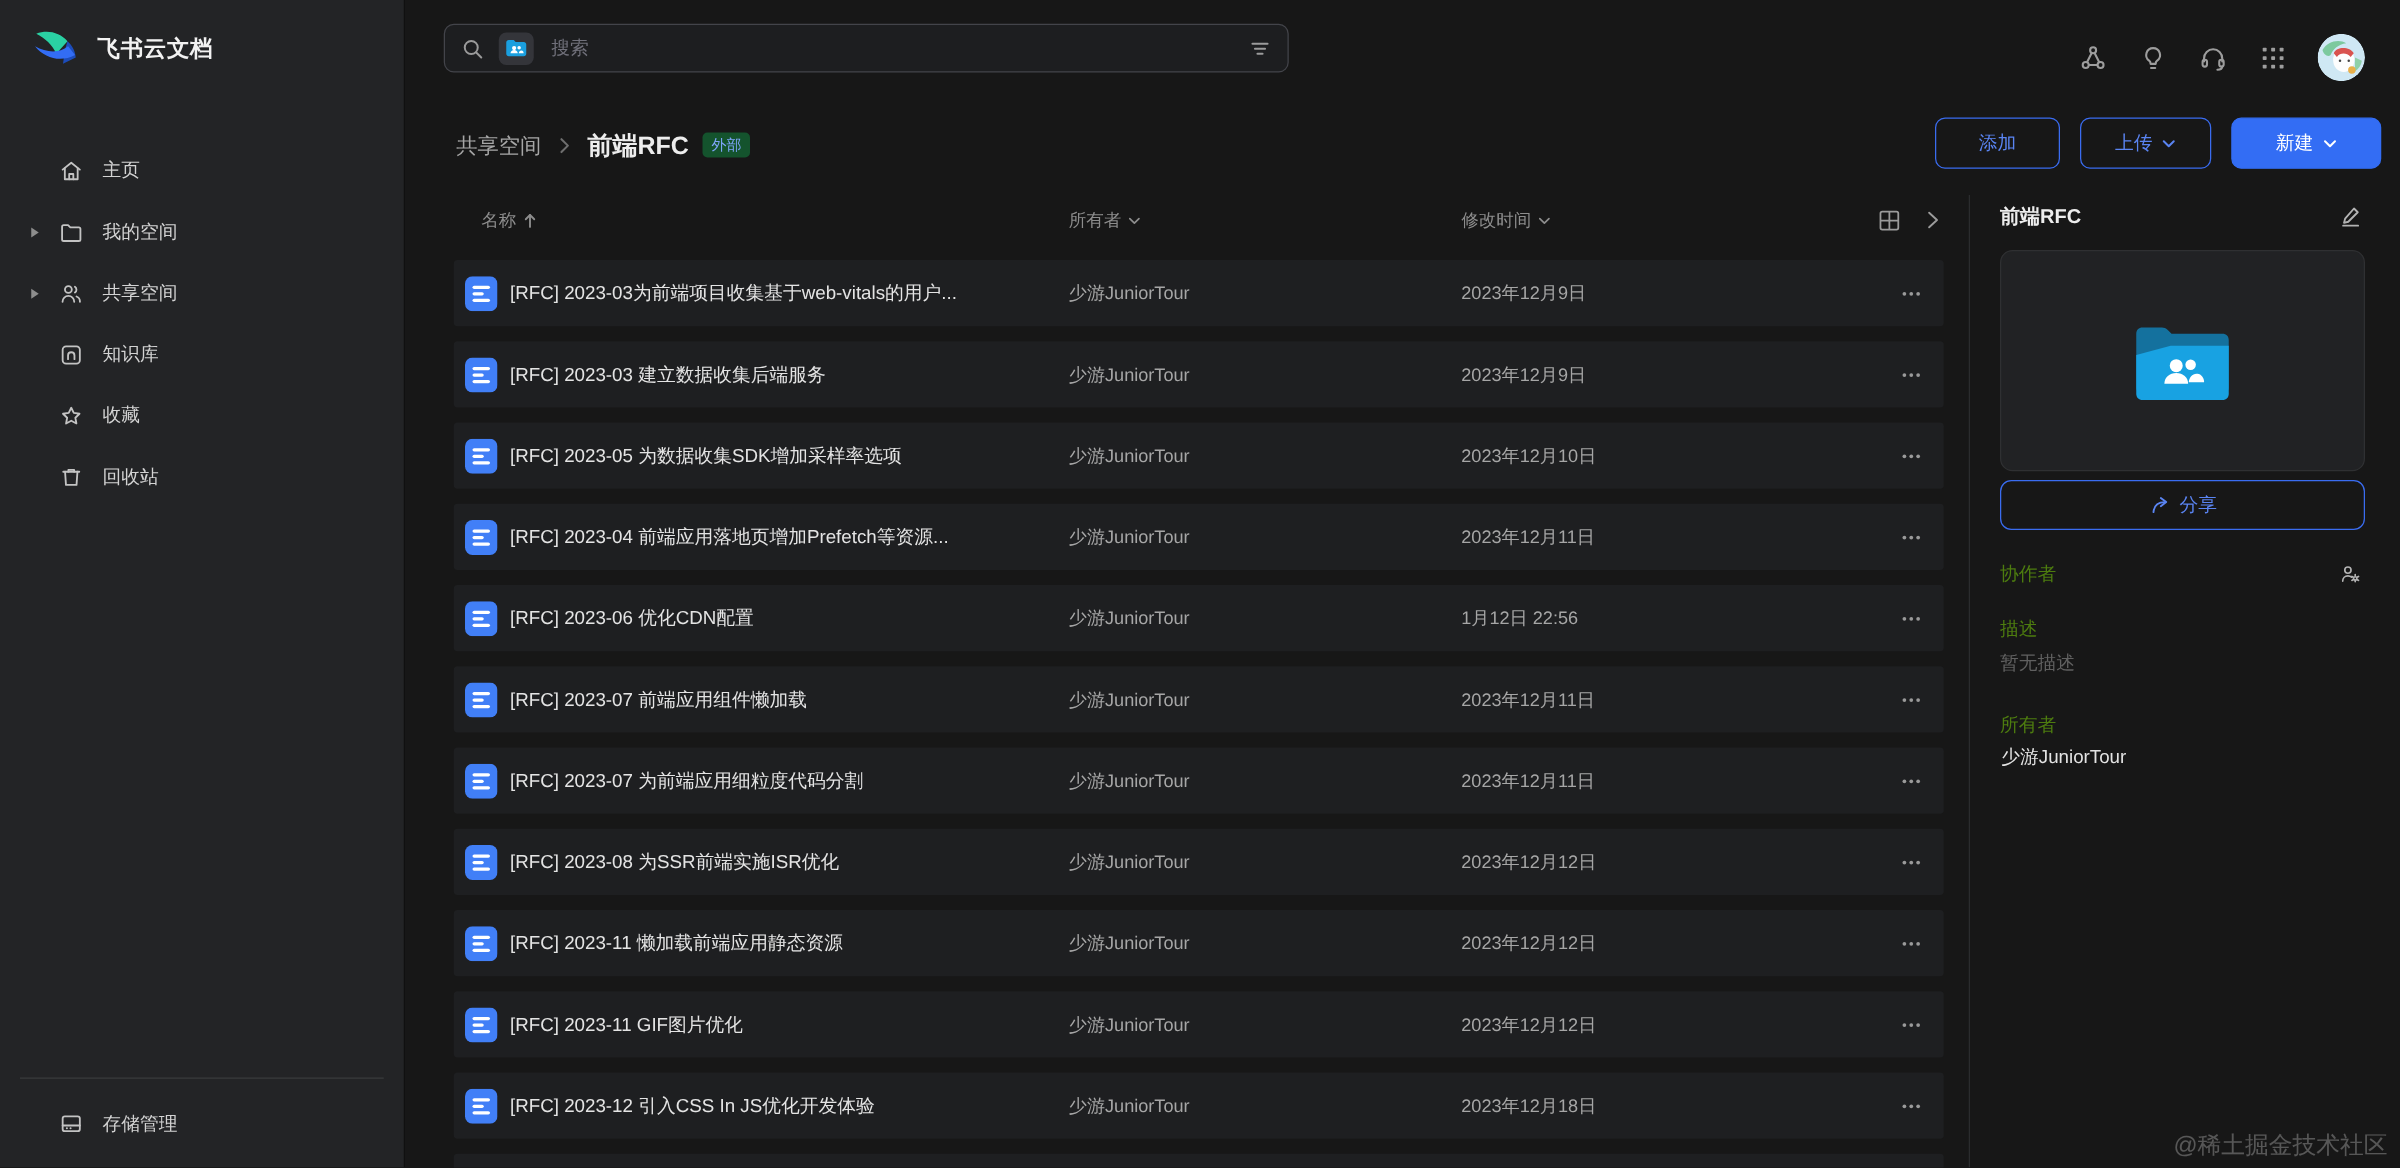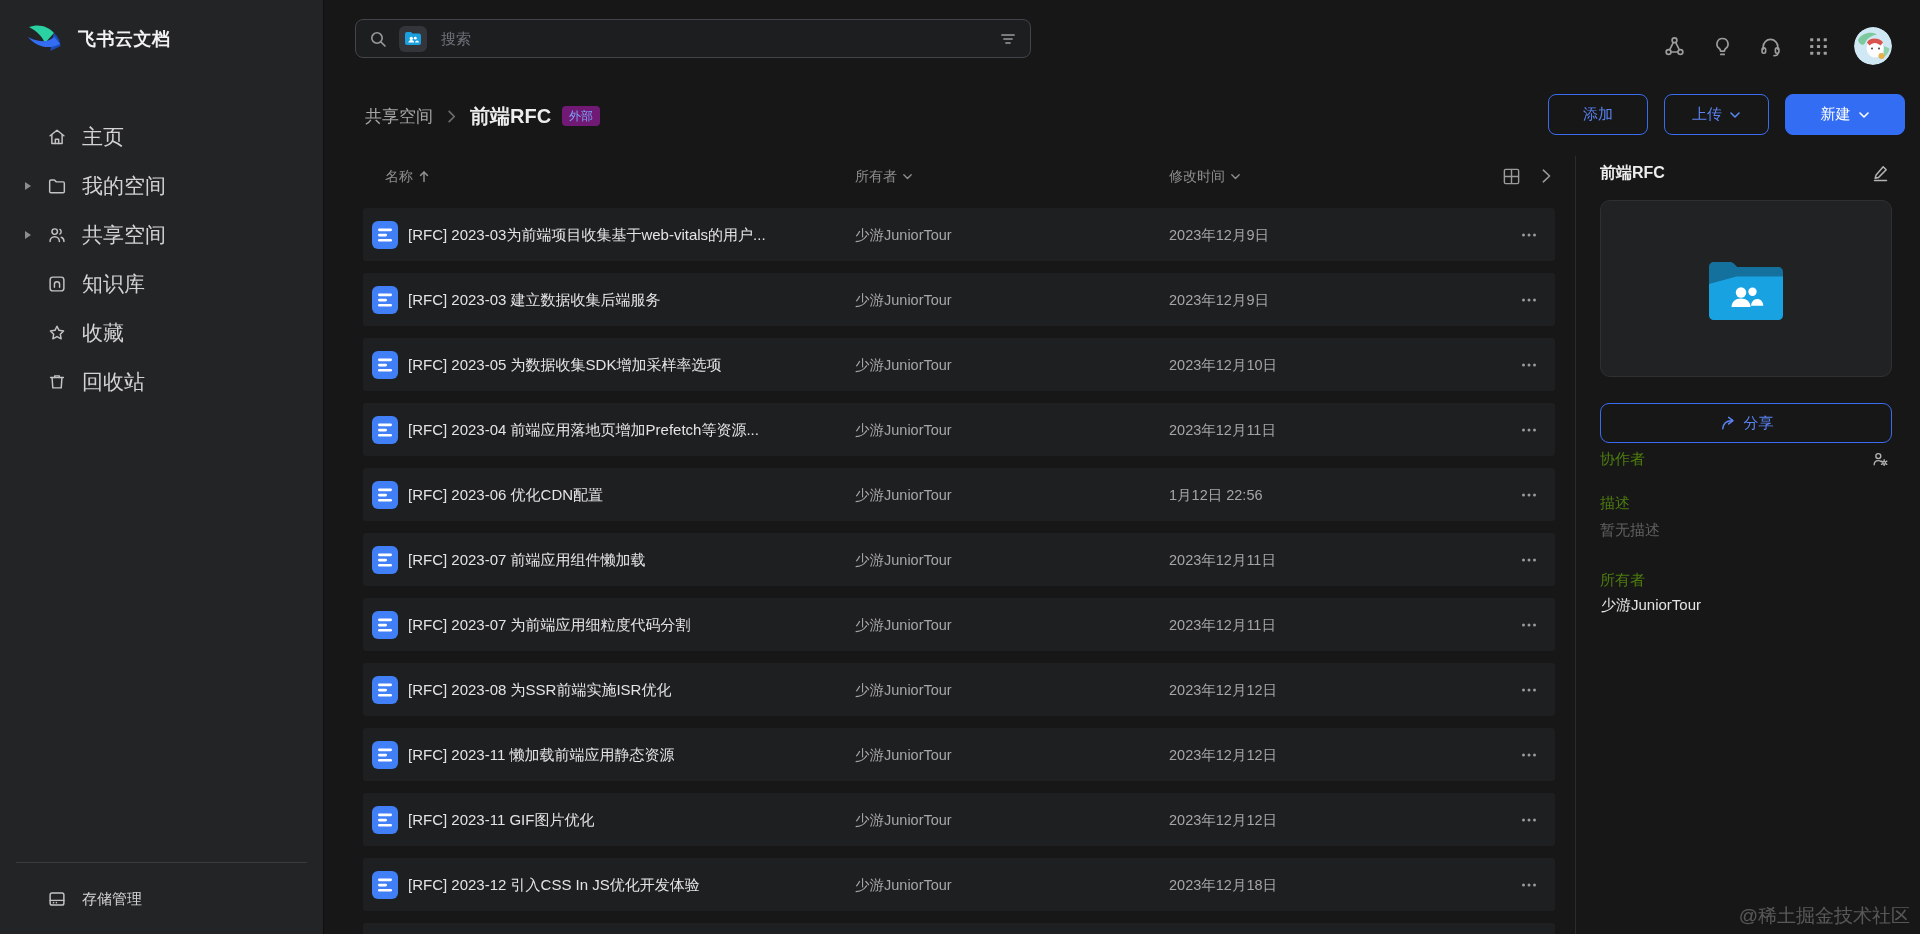--- a/index.html
+++ b/index.html
@@ -15,21 +15,21 @@
   
   .sidebar {
     position:absolute; left:0; top:0; bottom:0; width:324px;
     background:#232426; border-right:1px solid #101010;
   }
   .logo-row { position:absolute; top:21px; left:27px; display:flex; align-items:center; gap:13px; }
   .logo-title { font-size:18px; font-weight:bold; color:#f2f2f2; letter-spacing:0.5px; }
   .menu { position:absolute; top:112px; left:0; right:0; }
   .menu-item {
     position:relative; height:49px; display:flex; align-items:center;
-    padding-left:46px; gap:14px; color:#d3d3d3; font-size:21px; cursor:pointer;
+    padding-left:46px; gap:14px; color:#d3d3d3; font-size:15px; cursor:pointer;
   }
   .caret {
     position:absolute; left:25px; top:50%; transform:translateY(-50%);
     width:0; height:0; border-left:6px solid #8d8d8d;
     border-top:4.5px solid transparent; border-bottom:4.5px solid transparent;
   }
   .menu-icon { width:22px; height:22px; color:#c3c3c3; flex:0 0 auto; }
   .sidebar-footer { position:absolute; left:0; right:0; bottom:0; height:72px; }
   .sidebar-divider { position:absolute; top:0; left:16px; right:16px; height:1px; background:#3a3b3d; }
   .footer-item {
@@ -59,21 +59,21 @@
   .topbar-actions { position:absolute; top:27px; right:28px; display:flex; align-items:center; gap:22px; }
   .top-icon-btn { background:none; border:none; cursor:pointer; color:#9d9d9d; width:26px; height:26px; padding:0; }
   .avatar { width:38px; height:38px; border-radius:50%; overflow:hidden; cursor:pointer; flex:0 0 auto; }
 
   
   .breadcrumb { position:absolute; left:365px; top:96px; height:40px; display:flex; align-items:center; gap:11px; }
   .crumb-root { font-size:17px; color:#a6a6a6; cursor:pointer; }
   .crumb-sep { color:#6e6e6e; }
   .page-title { font-size:20px; font-weight:bold; color:#ededed; }
   .ext-badge {
-    background:#701a75; color:#7ea4f8; font-size:12px;
+    background:#14532d; color:#7ea4f8; font-size:12px;
     padding:2.5px 7px; border-radius:4px; line-height:1.2;
   }
   .header-buttons { position:absolute; top:94px; right:15px; display:flex; gap:16px; }
   .btn { height:41px; border-radius:8px; font-size:15px; font-family:inherit; cursor:pointer;
          display:flex; align-items:center; justify-content:center; gap:7px; }
   .btn-outline { background:transparent; border:1px solid #3a6cf0; color:#5a84f2; }
   .btn-add { width:100px; }
   .btn-upload { width:105px; }
   .btn-primary { width:120px; background:#336df4; border:1px solid #336df4; color:#fff; }
 
@@ -115,21 +115,21 @@
   .panel-title-row { position:absolute; left:24px; right:29px; top:160px; height:26px;
     display:flex; align-items:center; justify-content:space-between; }
   .panel-title { font-size:16px; font-weight:bold; color:#ededed; }
   .icon-ghost-btn { background:none; border:none; padding:0; color:#b3b3b3; cursor:pointer; }
   .panel-card {
     position:absolute; left:24px; right:28px; top:200px; height:177px;
     background:#212224; border:1px solid #2f3032; border-radius:10px;
     display:flex; align-items:center; justify-content:center;
   }
   .share-btn {
-    position:absolute; left:24px; right:28px; top:403px; height:40px;
+    position:absolute; left:24px; right:28px; top:384px; height:40px;
     background:transparent; border:1px solid #3a6cf0; border-radius:9px;
     color:#5a84f2; font-size:15px; font-family:inherit; cursor:pointer;
     display:flex; align-items:center; justify-content:center; gap:8px;
   }
   .collab-row { position:absolute; left:24px; right:30px; top:449px; height:20px;
     display:flex; align-items:center; justify-content:space-between; }
   .panel-label { font-size:15px; color:#4d7c0f; }
   .desc-label  { position:absolute; left:24px; top:494px; }
   .desc-empty  { position:absolute; left:24px; top:521px; font-size:15px; color:#606060; }
   .owner-label { position:absolute; left:24px; top:571px; }

